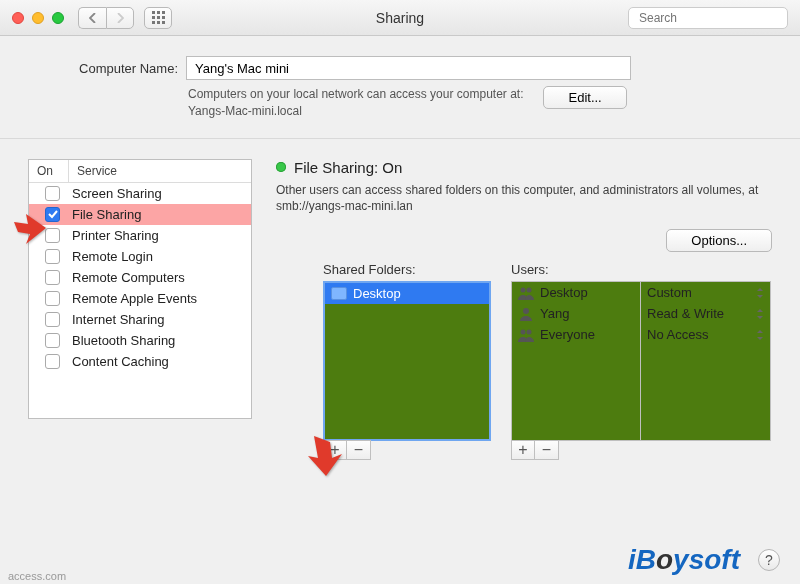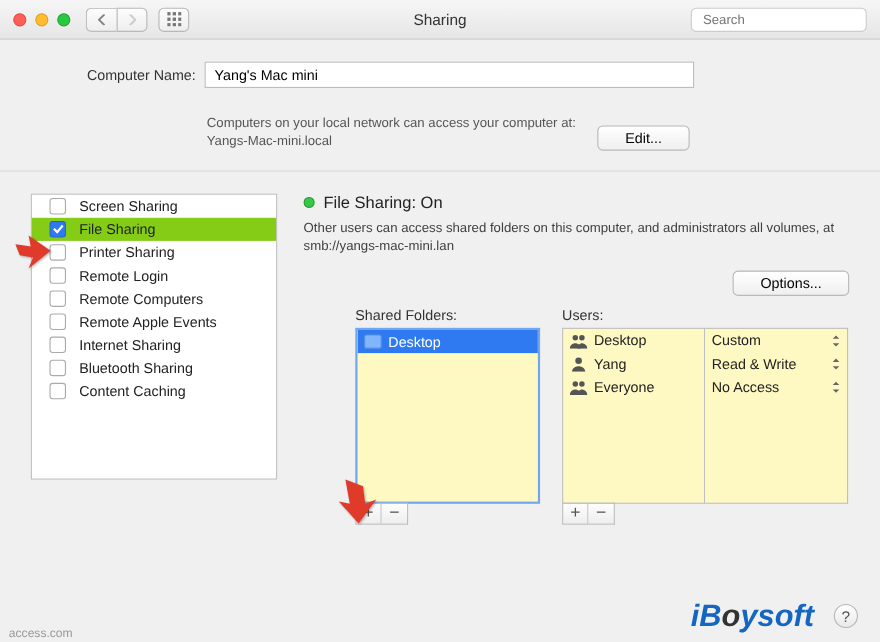--- a/index.html
+++ b/index.html
@@ -20,51 +20,51 @@
 .title { position: absolute; left: 50%; transform: translateX(-50%); font-size: 14px; color: #333; }
 .searchwrap { margin-left: auto; display: flex; align-items: center; background: #fff; border: 1px solid #ccc; border-radius: 5px; padding: 2px 6px; height: 22px; width: 160px; }
 .searchwrap svg { width: 13px; height: 13px; fill: #888; margin-right: 4px; }
 .searchwrap input { border: none; outline: none; font-size: 12px; flex: 1; background: transparent; }
 
 
 .topsec { padding: 20px 40px 18px; border-bottom: 1px solid #d9d9d9; }
 .row1 { display: flex; align-items: center; gap: 8px; }
 .row1 .lbl { width: 138px; text-align: right; color: #333; }
 .row1 input { flex: none; width: 445px; height: 24px; border: 1px solid #bdbdbd; border-radius: 0; padding: 0 8px; font-size: 13px; }
-.row2 { margin-top: 23px; margin-left: 148px; display: flex; align-items: flex-end; gap: 20px; }
+.row2 { margin-top: 6px; margin-left: 148px; display: flex; align-items: flex-start; gap: 20px; }
 .row2 .info { color: #555; font-size: 12px; line-height: 1.4; max-width: 450px;}
 .macbtn { background: linear-gradient(#fff,#efefef); border: 1px solid #b9b9b9; border-radius: 5px; padding: 3px 24px; font-size: 13px; }
 
 
 .main { display: flex; padding: 20px 28px 0; gap: 24px; }
 
 
 .serviceswrap { width: 224px; }
 .services { border: 1px solid #bfbfbf; background: #fff; border-radius: 0; height: 260px; }
 .svc-head { display: flex; border-bottom: 1px solid #dcdcdc; font-size: 12px; color: #444; background: #fff;}
 .svc-head div { padding: 4px 8px; }
 .svc-head .h-on { width: 40px; border-right: 1px solid #dcdcdc; }
 .svc-row { display: flex; align-items: center; padding: 3px 16px; gap: 6px; }
-.svc-row.sel { background: #84cc16; }
+.svc-row.sel { background: #fca5a5; }
 .chk { width: 15px; height: 15px; border: 1px solid #aaa; border-radius: 3px; background: #fff; display: inline-flex; align-items: center; justify-content: center; flex-shrink: 0;}
 .chk.on { background: #2f7af1; border-color: #2466cf; }
 .chk.on svg { width: 10px; height: 10px; fill: #fff; }
 .svc-row .name { margin-left: 6px; font-size: 13px; color: #222; }
 
 
 .right { flex: 1; }
 .stat { display: flex; align-items: center; gap: 8px; }
 .led { width: 10px; height: 10px; border-radius: 50%; background: #38c749; box-shadow: inset 0 0 0 1px #2ba039;}
 .stat .t { font-size: 15px; font-weight: 500; }
 .desc { margin-top: 6px; font-size: 12px; color: #404040; line-height: 1.4; max-width: 500px;}
 .optrow { display: flex; justify-content: flex-end; margin-top: 14px;}
 .folders-area { display: flex; gap: 20px; margin-top: 10px; padding-left: 47px; }
 .col { display: flex; flex-direction: column; }
 .col .lbl { font-size: 13px; color: #333; margin-bottom: 4px; }
-.listbox { background: #fef9c3; border: 1px solid #bfbfbf; height: 160px; overflow: hidden; }
+.listbox { background: #4d7c0f; border: 1px solid #bfbfbf; height: 160px; overflow: hidden; }
 .sfbox { width: 168px; border: 2px solid #6fa6f0; }
 .ubox { width: 130px; }
 .pbox { width: 130px; }
 .sfrow { background: #2f7af1; color: #fff; padding: 3px 6px; display: flex; align-items: center; gap: 6px; font-size: 13px; }
 .sfrow .ficon { width: 16px; height: 13px; background: #7fb6ff; border: 1px solid #5991e0; border-radius: 2px; }
 .urow { padding: 3px 6px; display: flex; align-items: center; gap: 6px; font-size: 13px; }
 .urow svg { width: 16px; height: 14px; fill: #555; }
 .prow { padding: 3px 6px; font-size: 13px; display:flex; justify-content:space-between; align-items:center;}
 .prow svg { width: 8px; fill:#666;}
 .pm { display: flex; margin-top: -1px; }
@@ -139,20 +139,24 @@
       <span>Computers on your local network can access your computer at:</span><br>
       <span>Yangs-Mac-mini.local</span>
     </div>
     <button class="macbtn">Edit...</button>
   </div>
 </div>
 
 <div class="main">
   <div class="serviceswrap">
     <div class="services">
+      <div class="svc-head">
+        <div class="h-on">On</div>
+        <div>Service</div>
+      </div>
       <div id="svc-body">
           <div class="svc-row">
             <span class="chk"></span>
             <span class="name">Screen Sharing</span>
           </div>
           <div class="svc-row sel">
             <span class="chk on">
               <svg viewBox="0 0 10 10">
                 <path d="M1 5 L4 8 L9 2" stroke="#fff" stroke-width="2" fill="none"></path>
               </svg>

